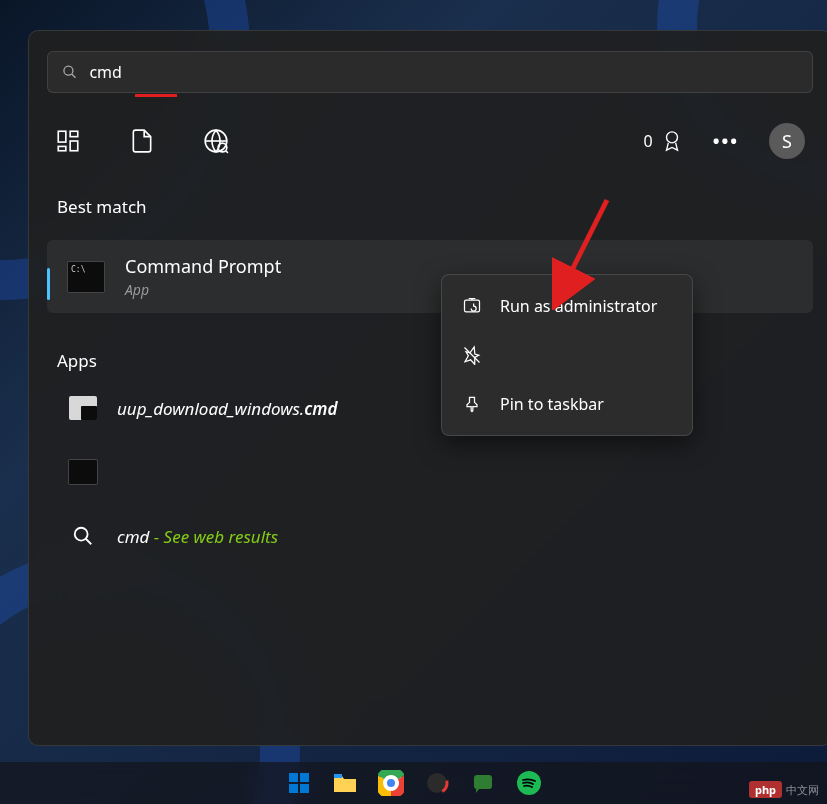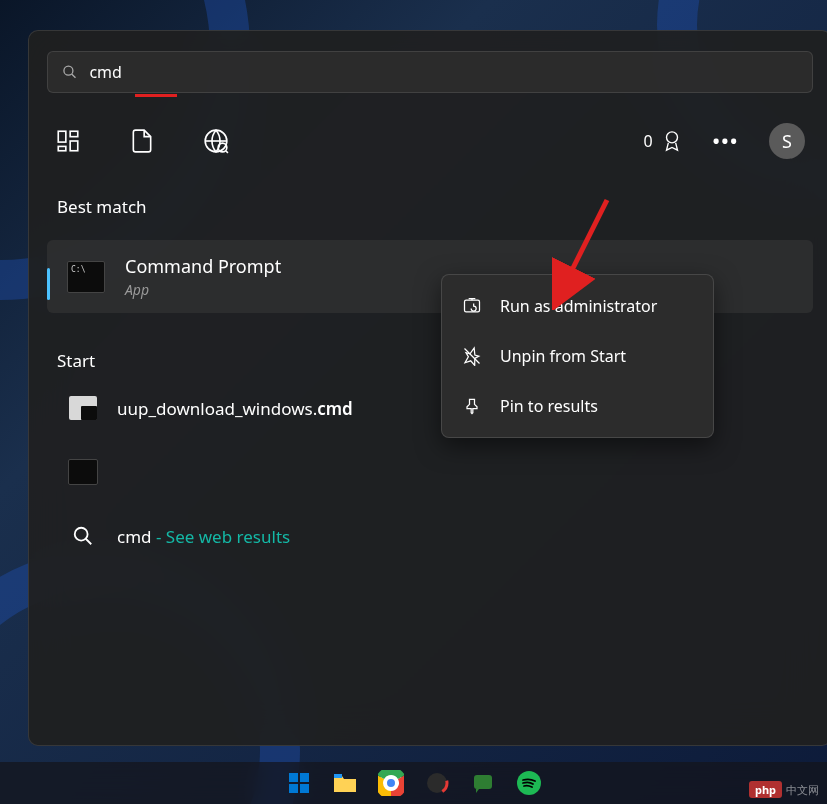--- a/index.html
+++ b/index.html
@@ -221,44 +221,45 @@
       display: flex;
       align-items: center;
       justify-content: center;
       margin-left: 8px;
     }
     
     .list-text {
       color: #fff;
       font-size: 17px;
       margin-left: 18px;
+      font-style: italic;
     }
     
     .list-text .bold {
       font-weight: 600;
     }
     
     .list-text .secondary {
-      color: #14b8a6;
+      color: #84cc16;
     }
     
     .search-magnifier {
       width: 22px;
       height: 22px;
       stroke: #fff;
       fill: none;
       stroke-width: 2;
     }
     
     
     .context-menu {
       position: absolute;
       top: 274px;
       left: 441px;
-      width: 273px;
+      width: 252px;
       background: #2c2c2c;
       border-radius: 8px;
       border: 1px solid rgba(90, 90, 90, 0.6);
       padding: 6px;
       box-shadow: 0 8px 24px rgba(0,0,0,0.5);
     }
     
     .menu-item {
       display: flex;
       align-items: center;
@@ -405,21 +406,21 @@
 
   <div class="best-match-item">
     <div class="selection-bar"></div>
     <div class="app-icon">C:\</div>
     <div class="app-details">
       <div class="app-title">Command Prompt</div>
       <div class="app-subtitle">App</div>
     </div>
   </div>
 
-  <div class="section-title">Start</div>
+  <div class="section-title">Apps</div>
 
   <div class="list-item">
     <div class="list-icon">
       <div class="cmd-icon-small"></div>
     </div>
     <div class="list-text">
       <span>uup_download_windows.</span><span class="bold">cmd</span>
     </div>
   </div>
 
@@ -451,27 +452,26 @@
       <path d="M12 5l0-2 M8 3h8" fill="none"></path>
       <path d="M12 8v3a3 3 0 1 1-3 3" transform="translate(2,1)"></path>
     </svg>
     <span>Run as administrator</span>
   </div>
   <div class="menu-item">
     <svg class="menu-icon" viewBox="0 0 24 24">
       <path d="M12 2l3 8h5l-4 4 2 8-6-4-6 4 2-8-4-4h5z" transform="rotate(15 12 12)"></path>
       <line x1="3" y1="3" x2="21" y2="21"></line>
     </svg>
-    <span>Unpin from Start</span>
   </div>
   <div class="menu-item">
     <svg class="menu-icon" viewBox="0 0 24 24">
       <path d="M9 4v6l-3 3v2h5v5l1 1 1-1v-5h5v-2l-3-3V4z"></path>
     </svg>
-    <span>Pin to results</span>
+    <span>Pin to taskbar</span>
   </div>
 </div>
 
 <svg class="arrow" width="80" height="120" viewBox="0 0 80 120">
   <defs>
     <marker id="arrowhead" markerWidth="10" markerHeight="10" refX="5" refY="5" orient="auto">
       <polygon points="0,0 10,5 0,10" fill="#e02020"></polygon>
     </marker>
   </defs>
   <line x1="55" y1="10" x2="10" y2="100" stroke="#e02020" stroke-width="5" marker-end="url(#arrowhead)"></line>

